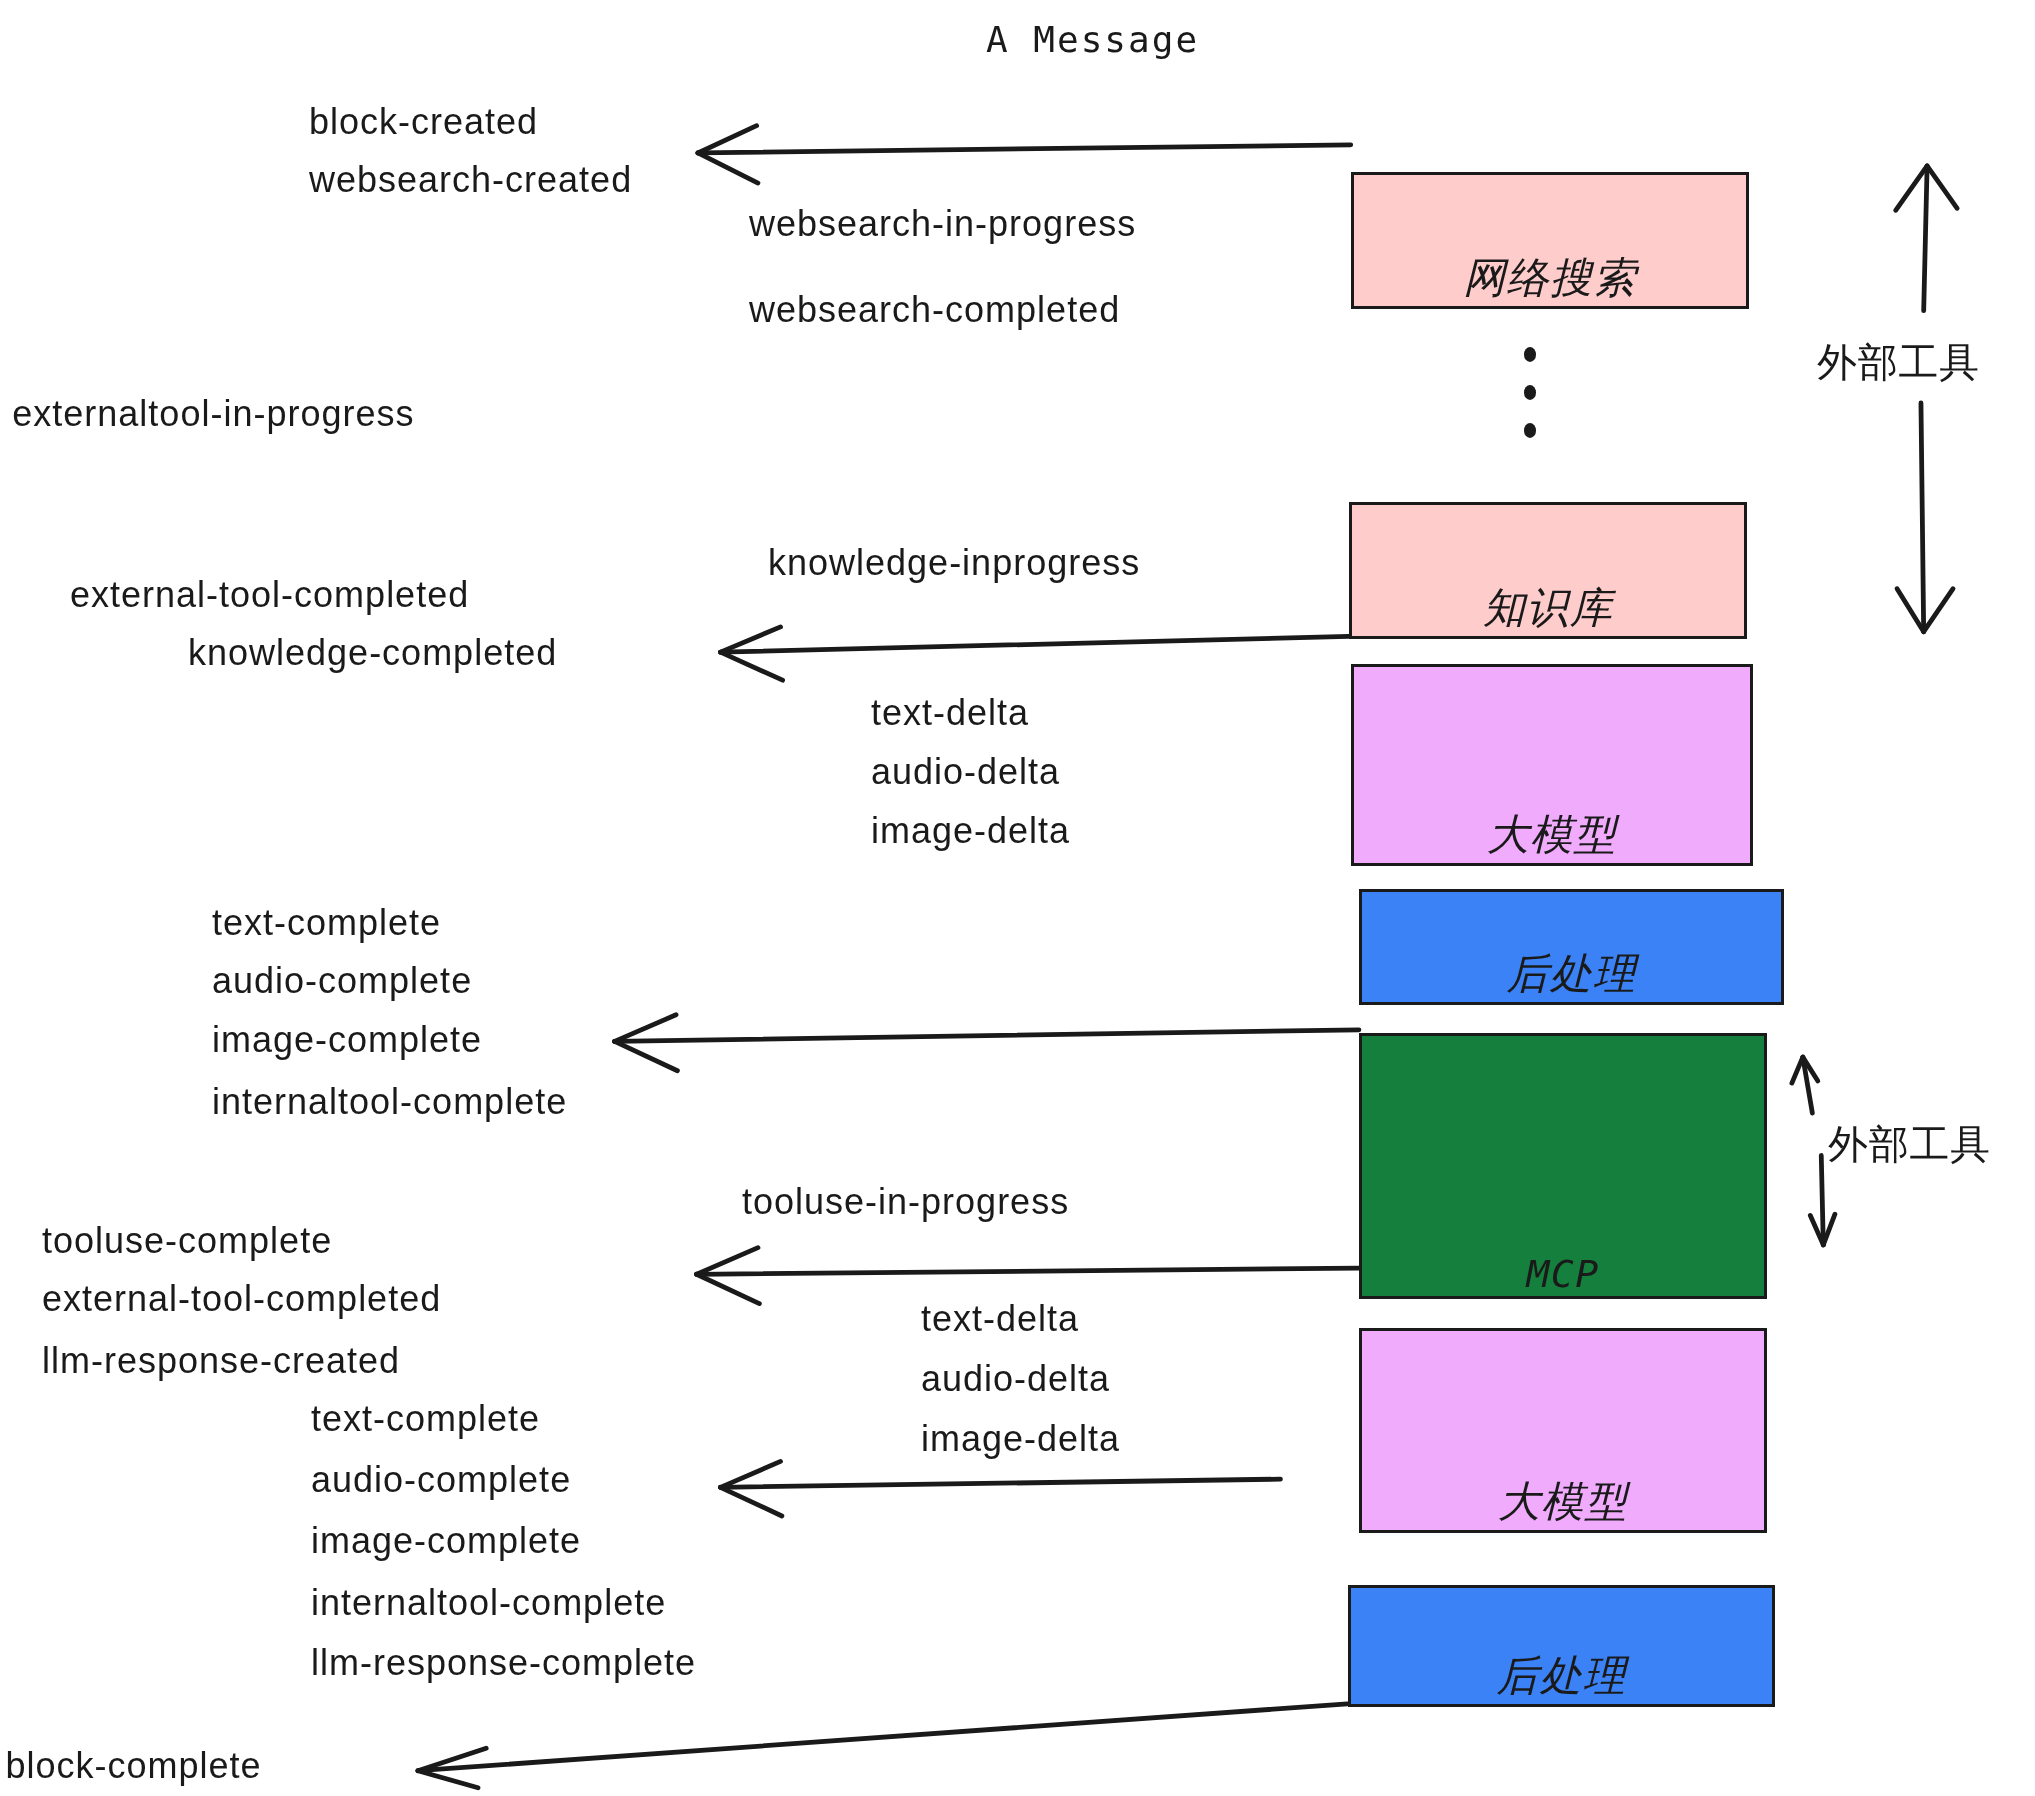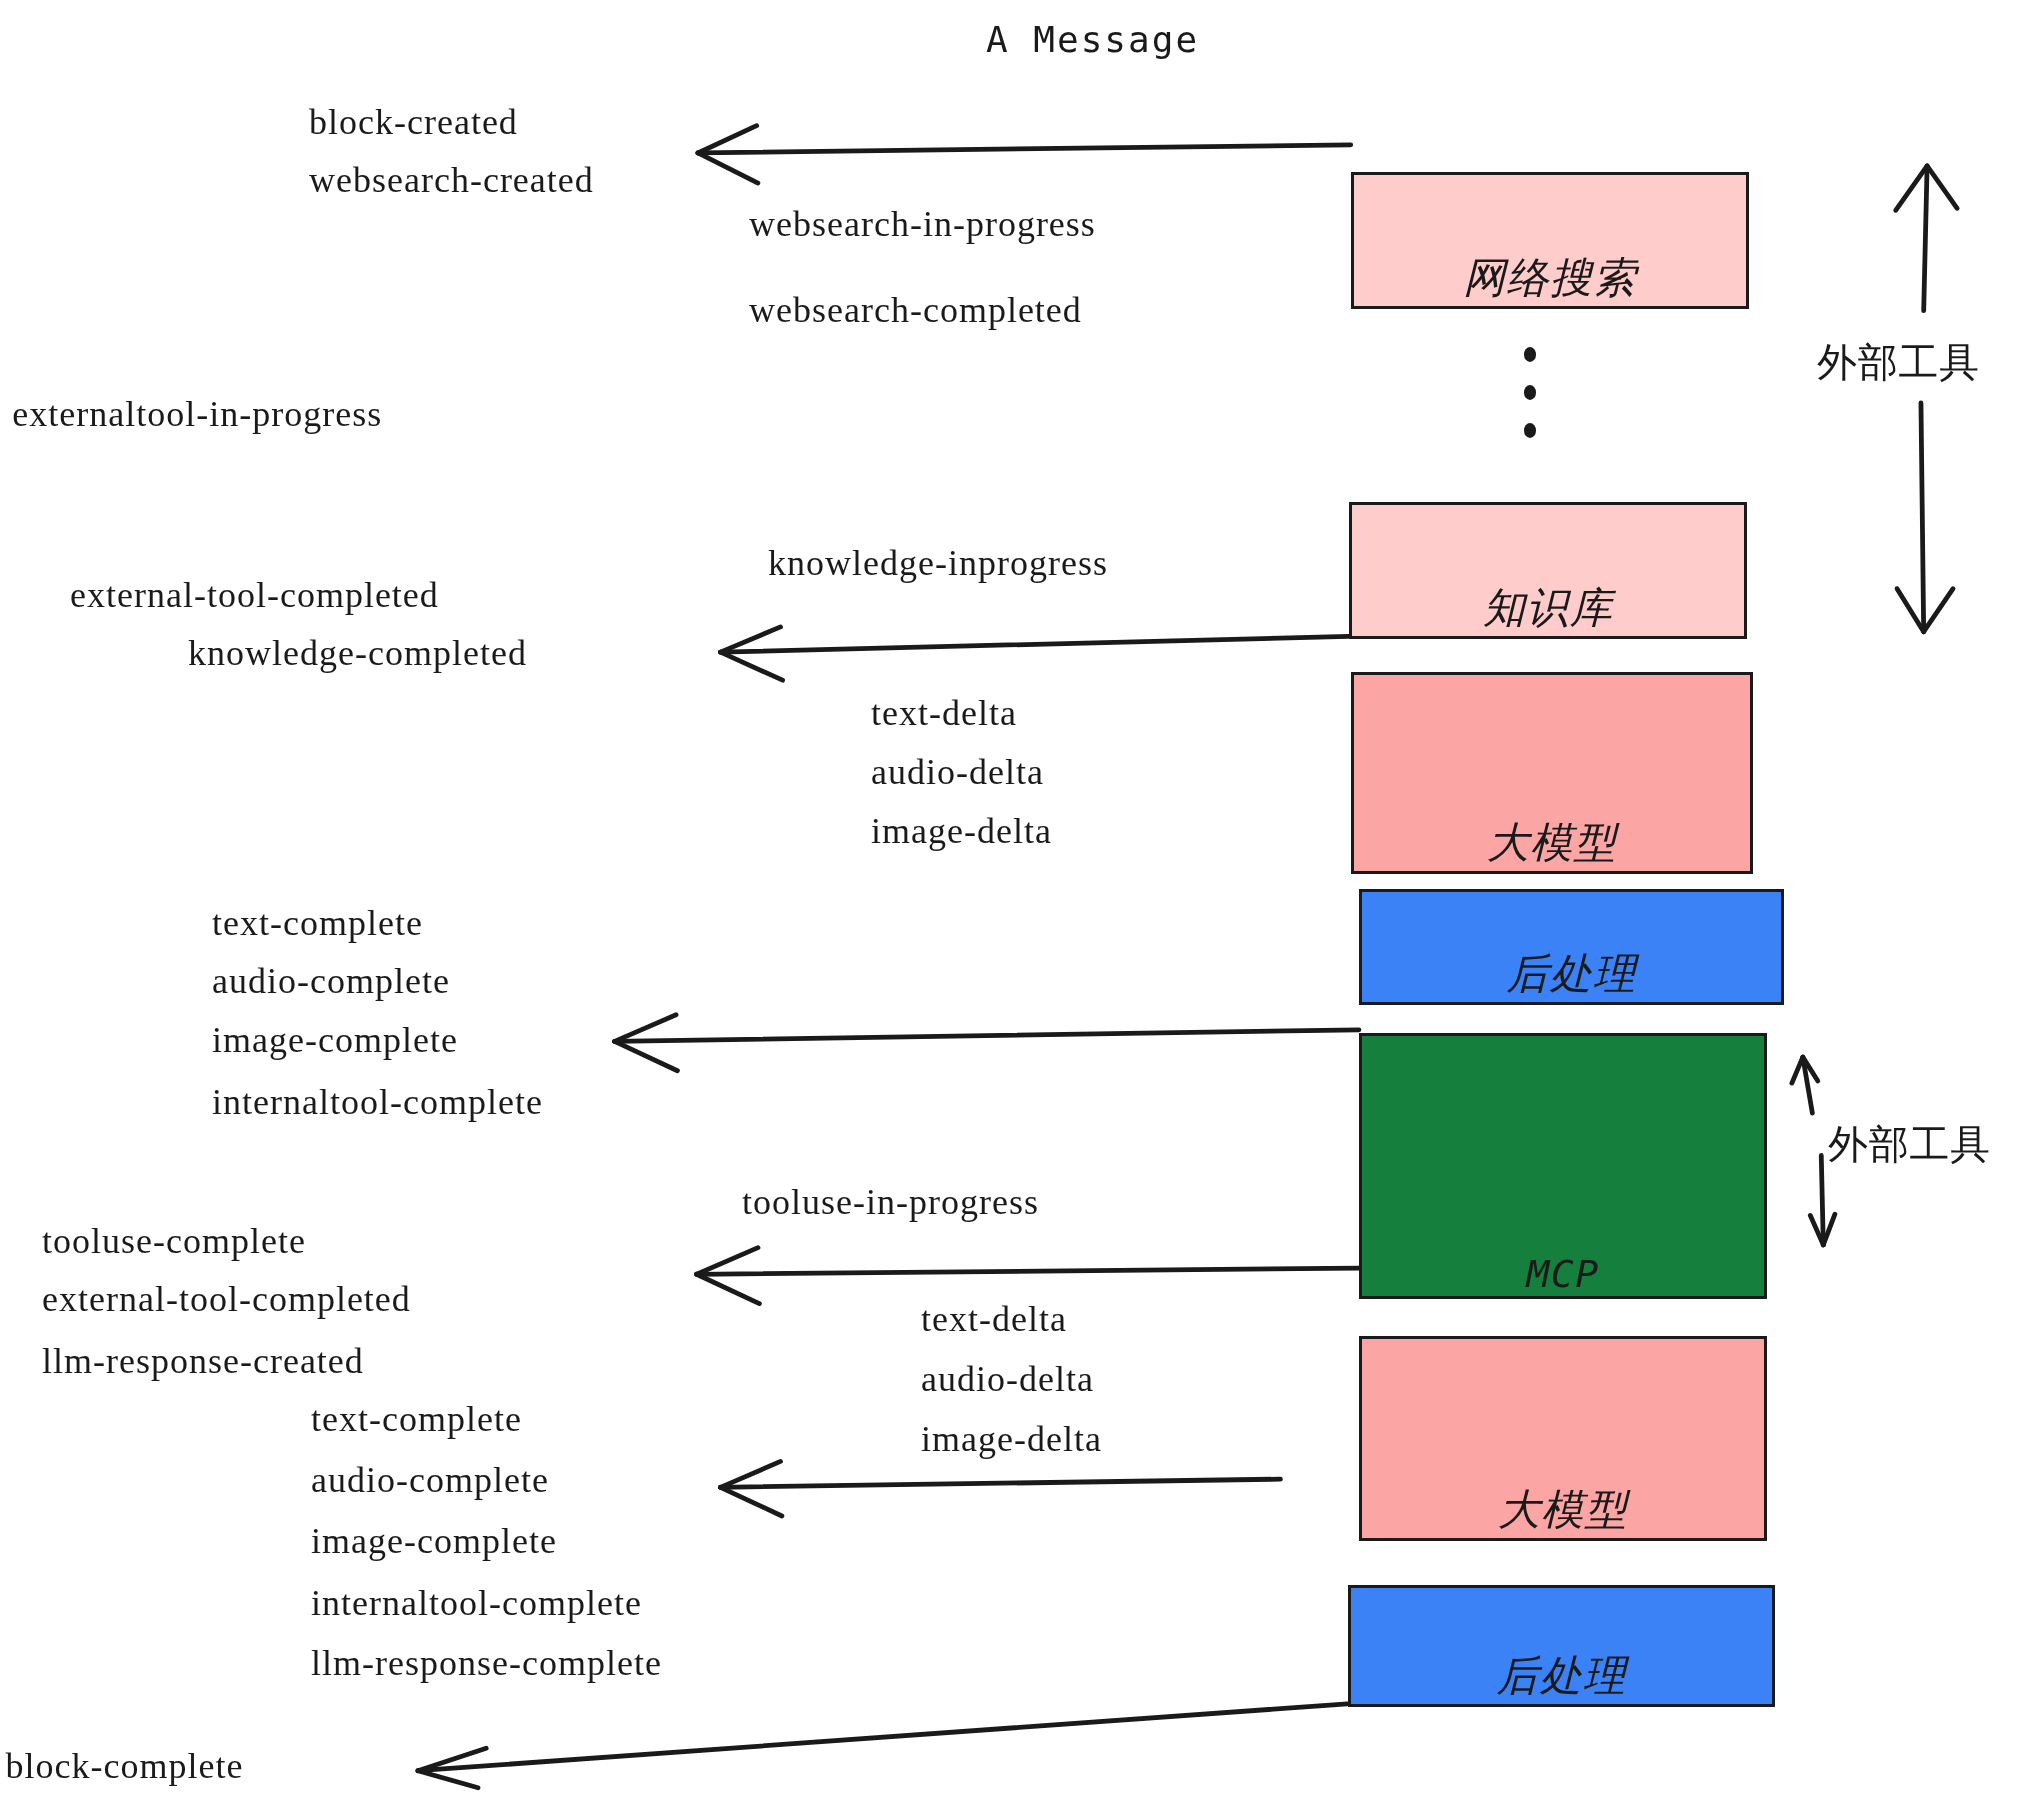--- a/index.html
+++ b/index.html
@@ -19,21 +19,21 @@
   svg.layer {
     position: absolute;
     top: 0;
     left: 0;
     width: 2035px;
     height: 1796px;
     pointer-events: none;
   }
   .evt {
     position: absolute;
-    font-family: Liberation Serif, serif;
+    font-family: Liberation Sans, sans-serif;
     font-size: 36px;
     letter-spacing: 1px;
     color: #1a1a1a;
     white-space: nowrap;
     line-height: 1;
   }
   .title {
     position: absolute;
     font-family: "DejaVu Sans Mono", monospace;
     font-size: 36px;
@@ -48,21 +48,21 @@
     display: flex;
     align-items: flex-end;
     justify-content: center;
     font-family: "DejaVu Sans", sans-serif;
     font-size: 42px;
     color: #1a1a1a;
     letter-spacing: 1.4px;
     font-style: italic;
   }
   .node.pink   { background: #ffcccc; }
-  .node.green  { background: #fca5a5; margin-top: 8px; }
+  .node.green  { background: #f0abfc; }
   .node.yellow { background: #15803d; }
   .node.plain  { background: #3b82f6; }
   .node.mcp {
     font-family: "DejaVu Sans Mono", monospace;
     font-size: 38px;
     letter-spacing: 1.4px;
   }
   .sidelabel {
     position: absolute;
     font-family: "DejaVu Sans", sans-serif;

